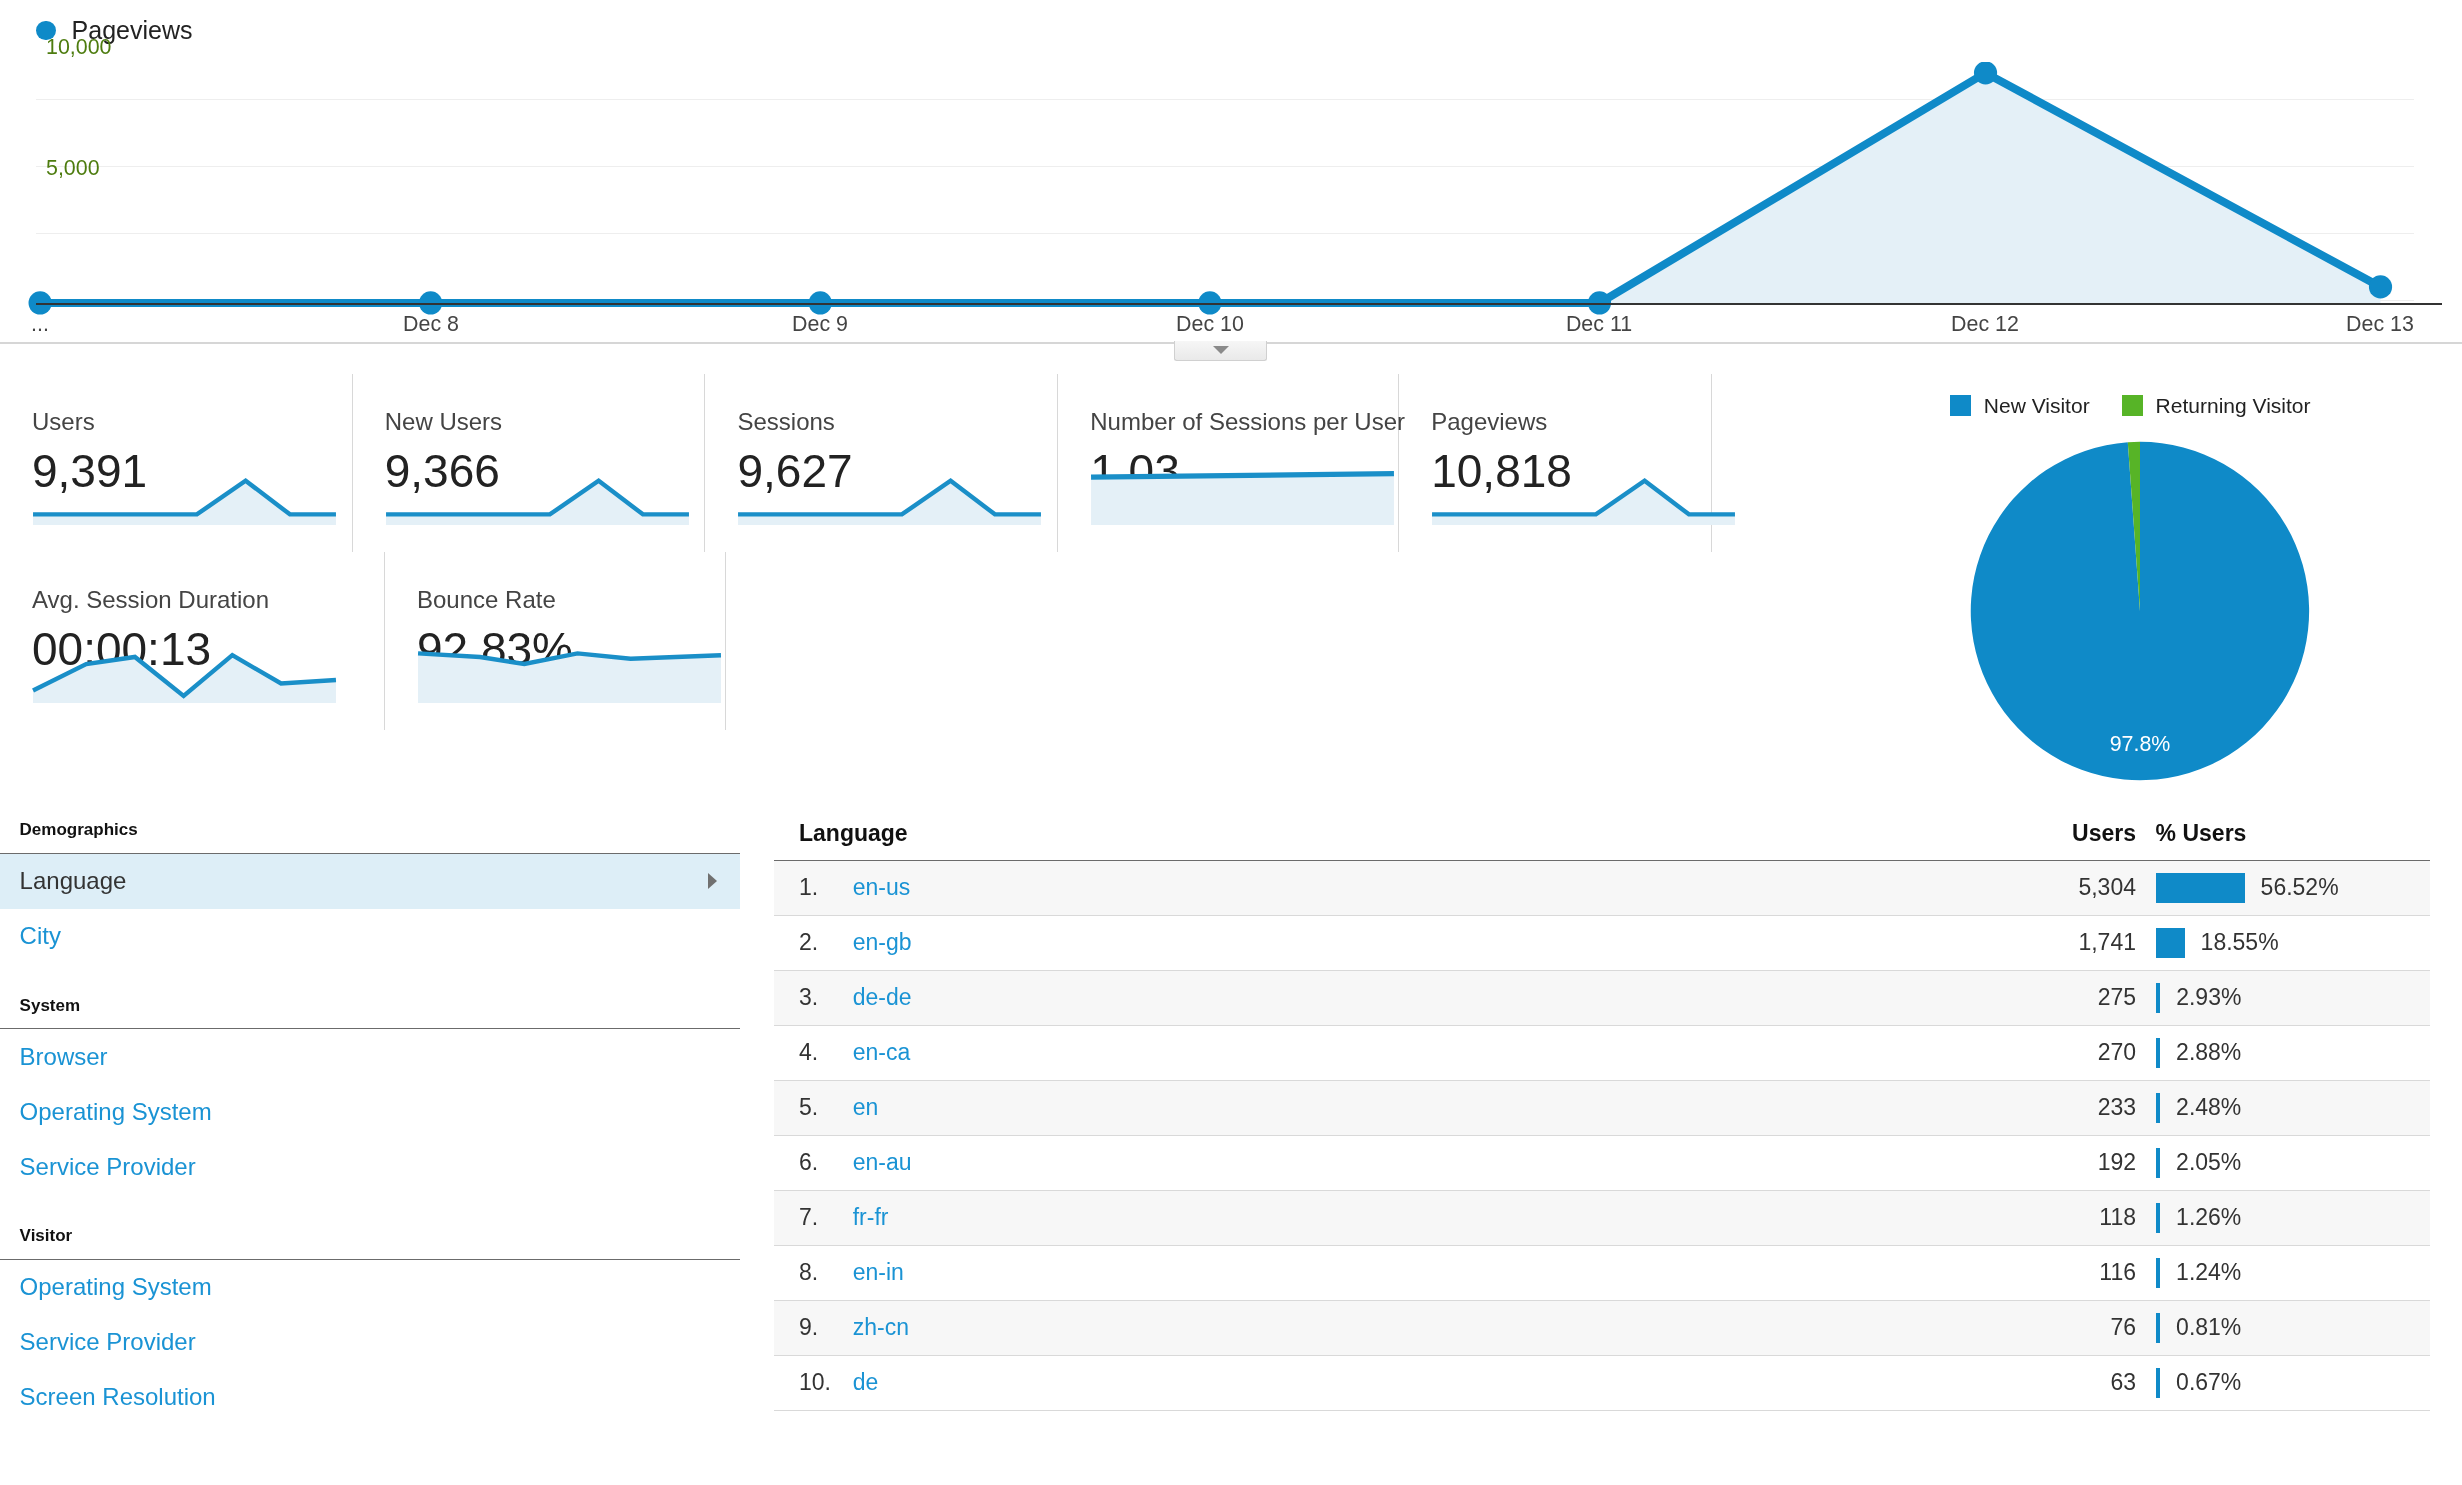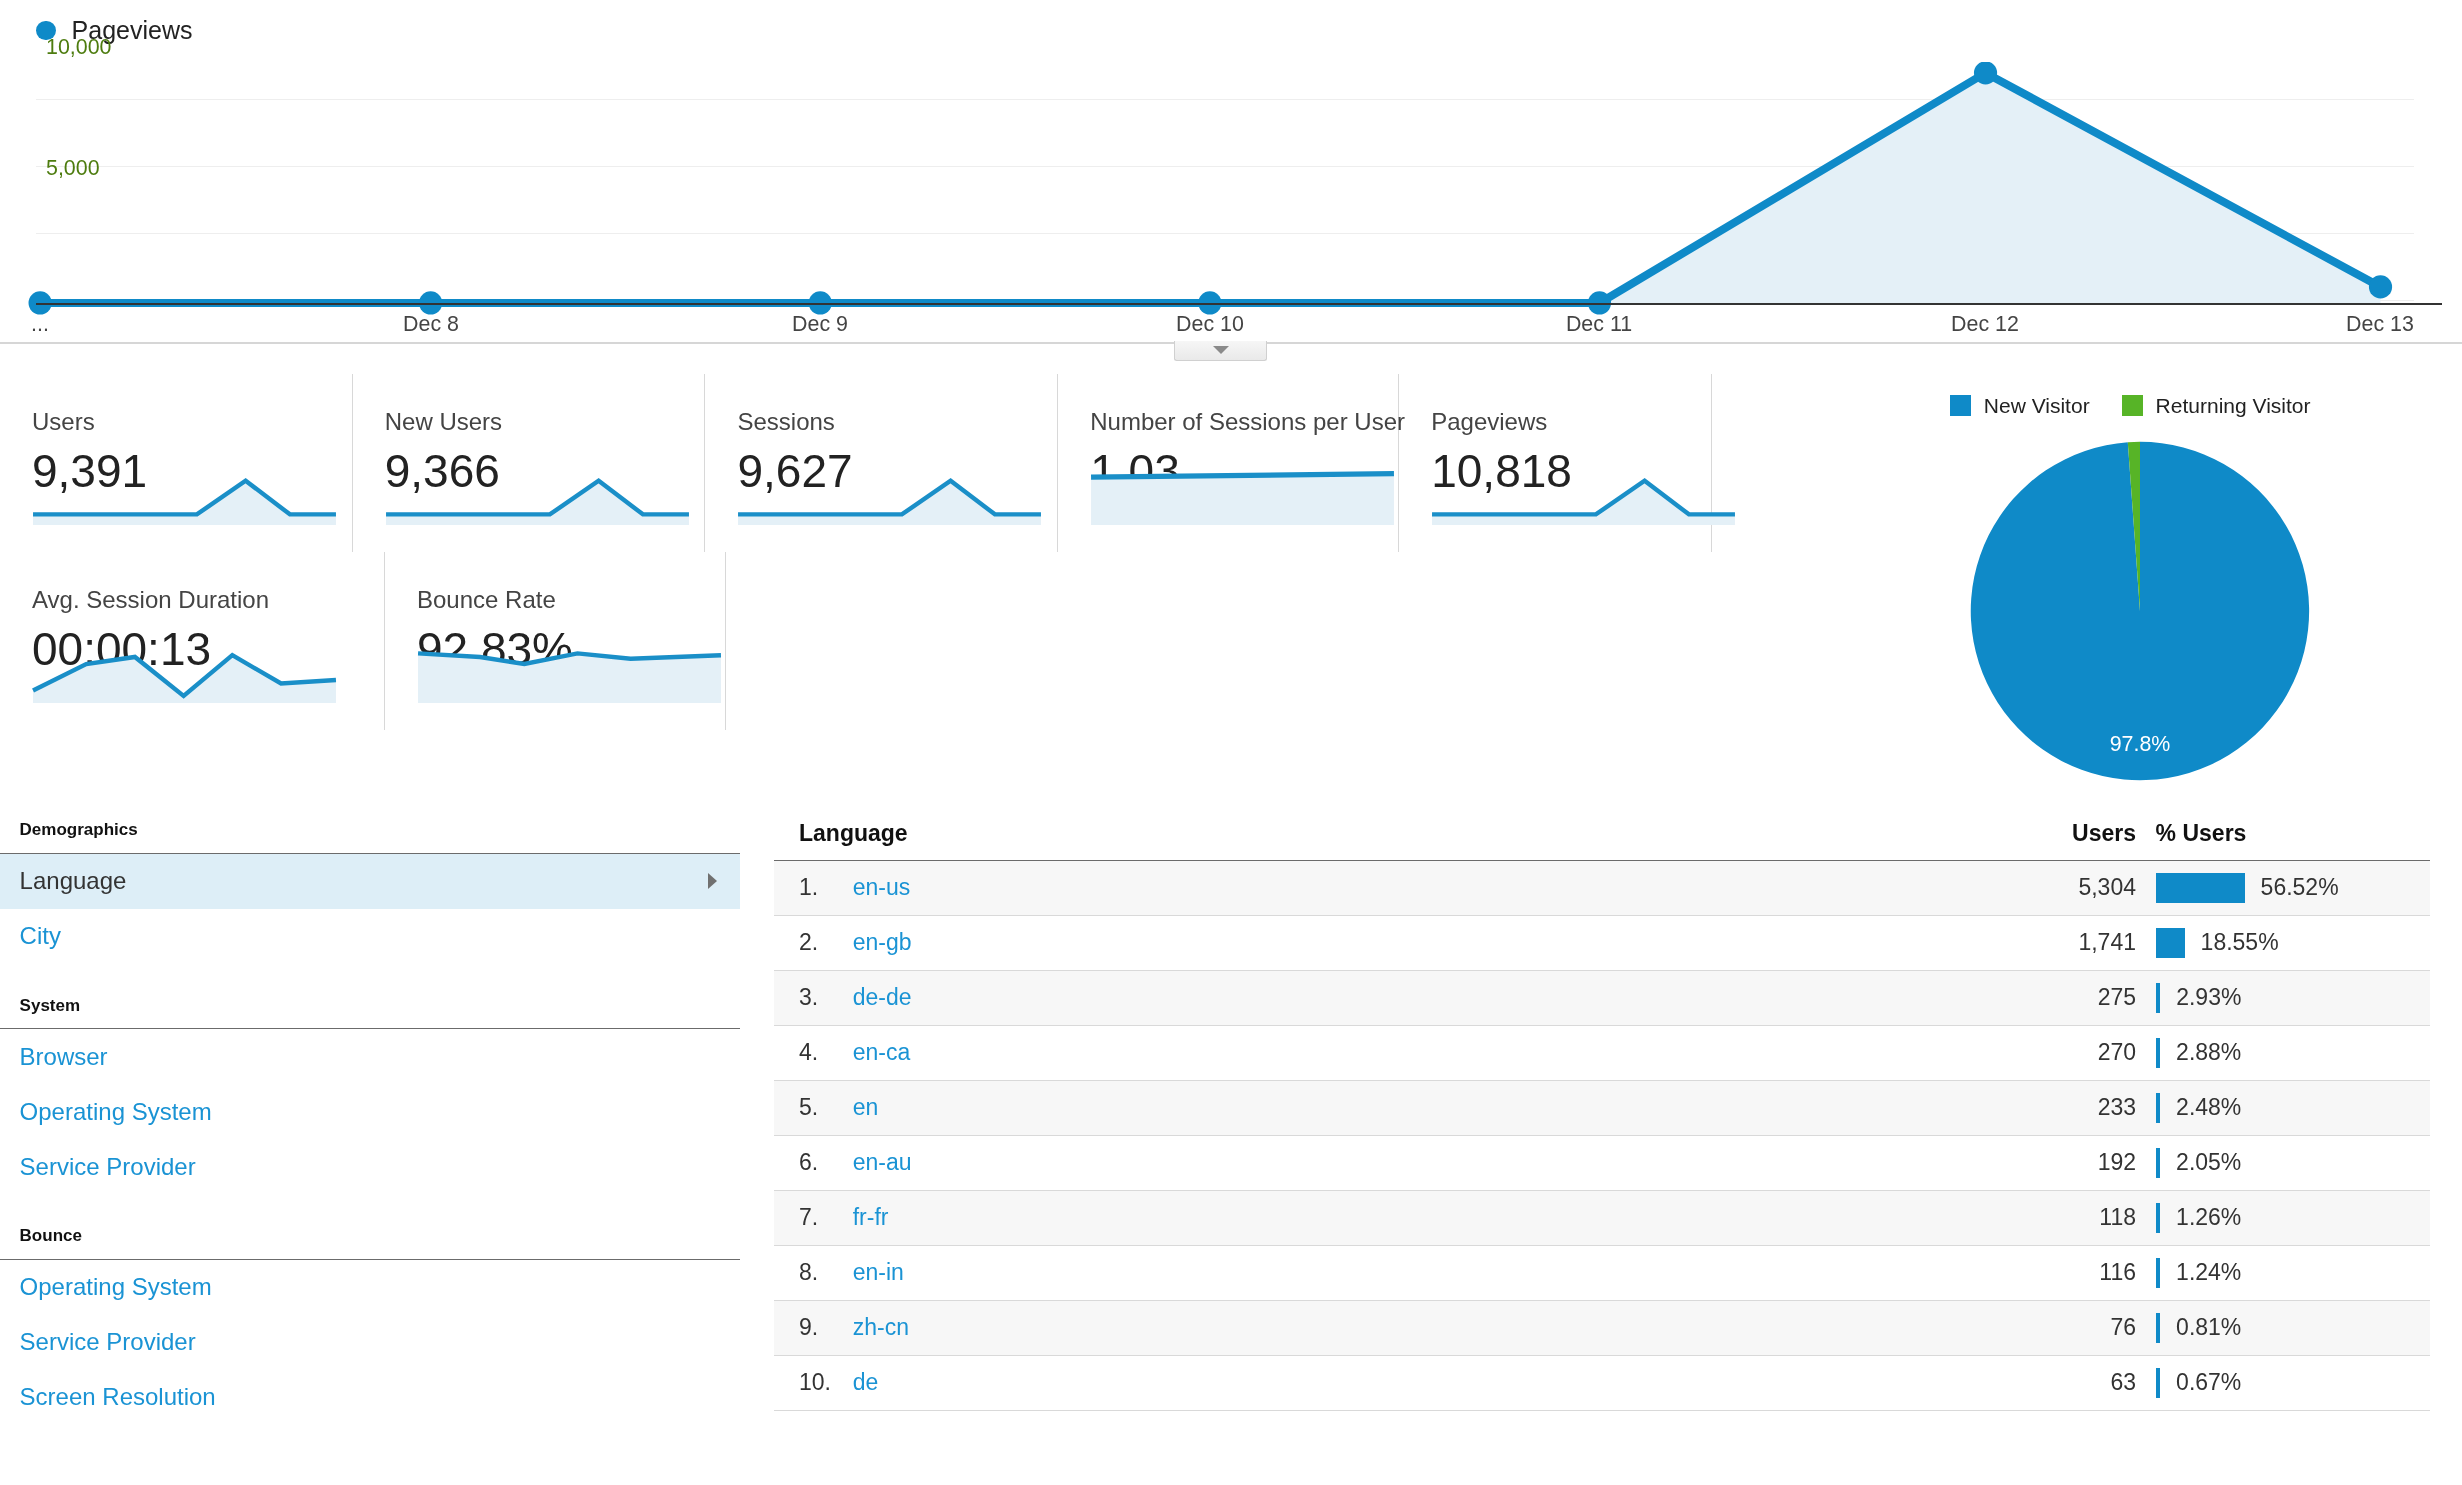--- a/index.html
+++ b/index.html
@@ -309,21 +309,21 @@
     <div class="nav-item">
       <span>Browser</span>
     </div>
     <div class="nav-item">
       <span>Operating System</span>
     </div>
     <div class="nav-item">
       <span>Service Provider</span>
     </div>
 
-    <div class="nav-group-title spaced">Bounce</div>
+    <div class="nav-group-title spaced">Visitor</div>
     <div class="nav-item">
       <span>Operating System</span>
     </div>
     <div class="nav-item">
       <span>Service Provider</span>
     </div>
     <div class="nav-item">
       <span>Screen Resolution</span>
     </div>
   </div>

